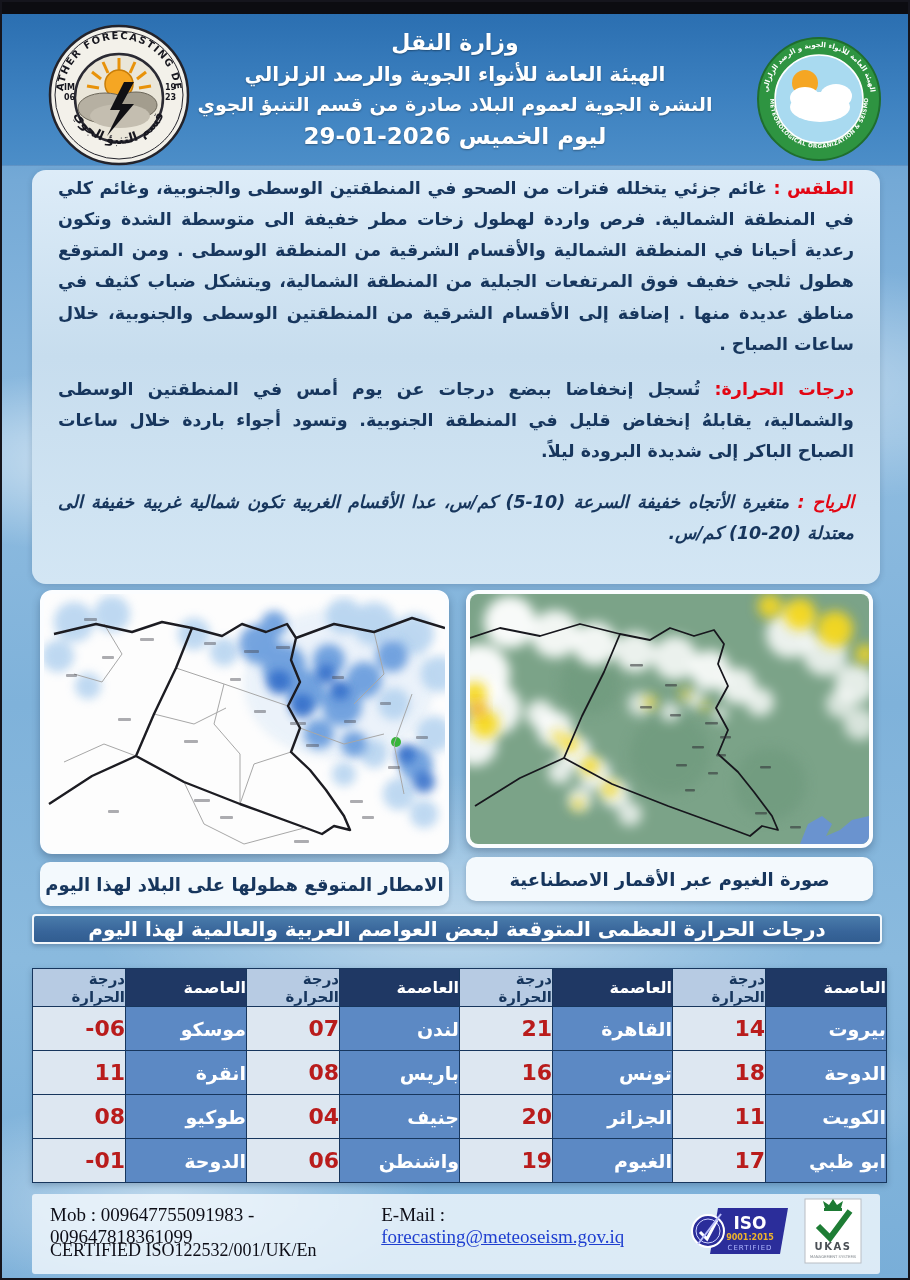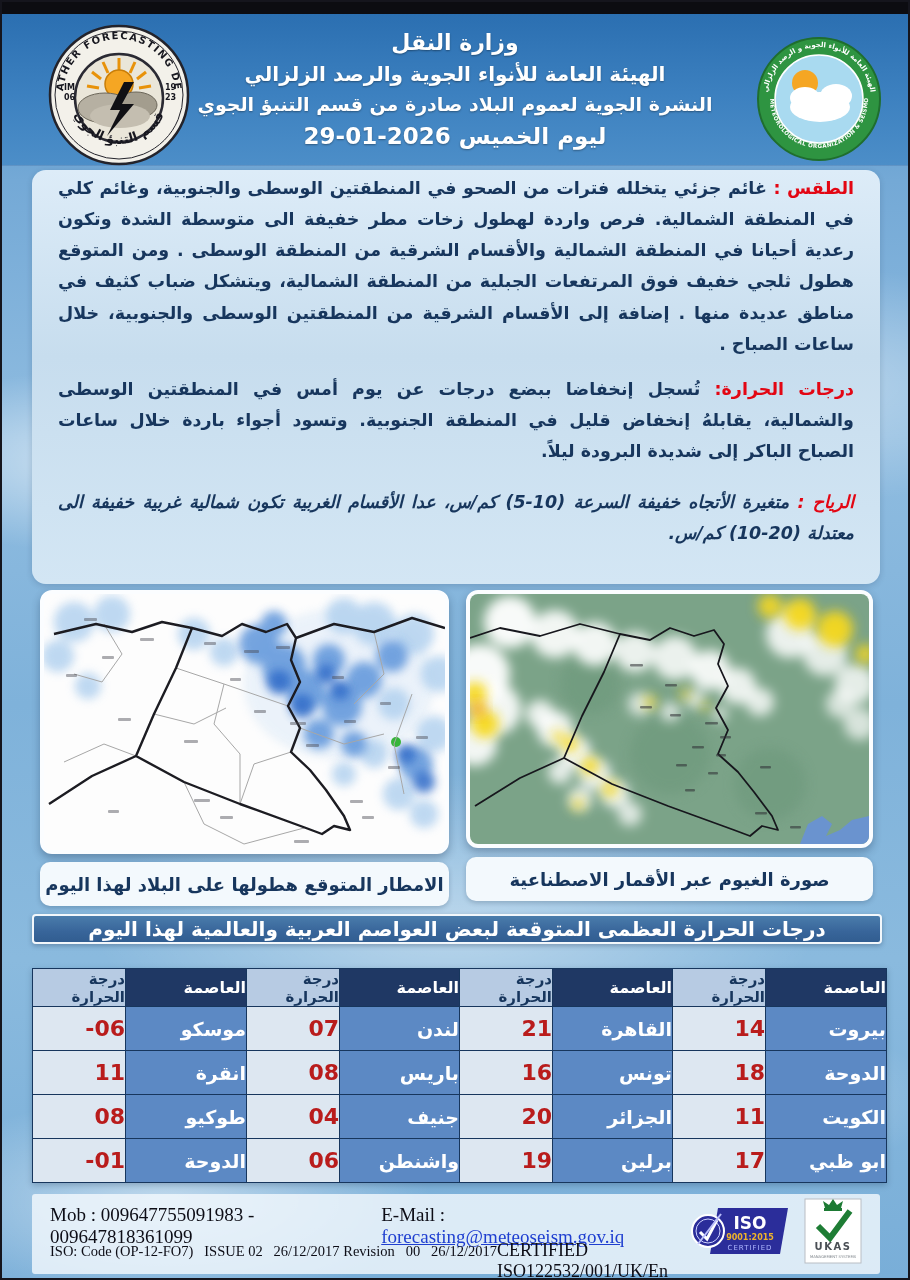--- a/index.html
+++ b/index.html
@@ -410,39 +410,38 @@
       <td class="cap">الجزائر</td>
       <td class="deg">20</td>
       <td class="cap">جنيف</td>
       <td class="deg">04</td>
       <td class="cap">طوكيو</td>
       <td class="deg">08</td>
     </tr>
     <tr>
       <td class="cap">ابو ظبي</td>
       <td class="deg">17</td>
-      <td class="cap">برلين</td>
+      <td class="cap">الغيوم</td>
       <td class="deg">19</td>
       <td class="cap">واشنطن</td>
       <td class="deg">06</td>
       <td class="cap">الدوحة</td>
       <td class="deg">-01</td>
     </tr>
   </tbody>
     </table>
 
   <div class="footer">
     <div class="f-line1">
       <span>Mob : 009647755091983 - 009647818361099</span>
       <span>
         <span>E-Mail : </span><a class="email-link" href="#">forecasting@meteoseism.gov.iq</a>
       </span>
     </div>
     <div class="f-line2">
-      <span class="iso-line">ISO: Code (OP-12-FO7)   ISSUE 02   26/12/2017 Revision   00   26/12/2017</span>
       <span class="certified">CERTIFIED ISO122532/001/UK/En</span>
     </div>
 
     <div class="badge-iso">
       <svg viewBox="0 0 98 58">
         <polygon points="28,6 98,6 90,52 20,52" fill="#2b2d9a"></polygon>
         <circle cx="18" cy="29" r="16" fill="#2b2d9a" stroke="#ffffff" stroke-width="2"></circle>
         <circle cx="18" cy="29" r="12" fill="none" stroke="#cfd3ff" stroke-width="1"></circle>
         <path d="M10,30 L17,37 L27,18" stroke="#ffffff" stroke-width="3" fill="none"></path>
         <line x1="8" y1="42" x2="31" y2="12" stroke="#b9befb" stroke-width="2"></line>

